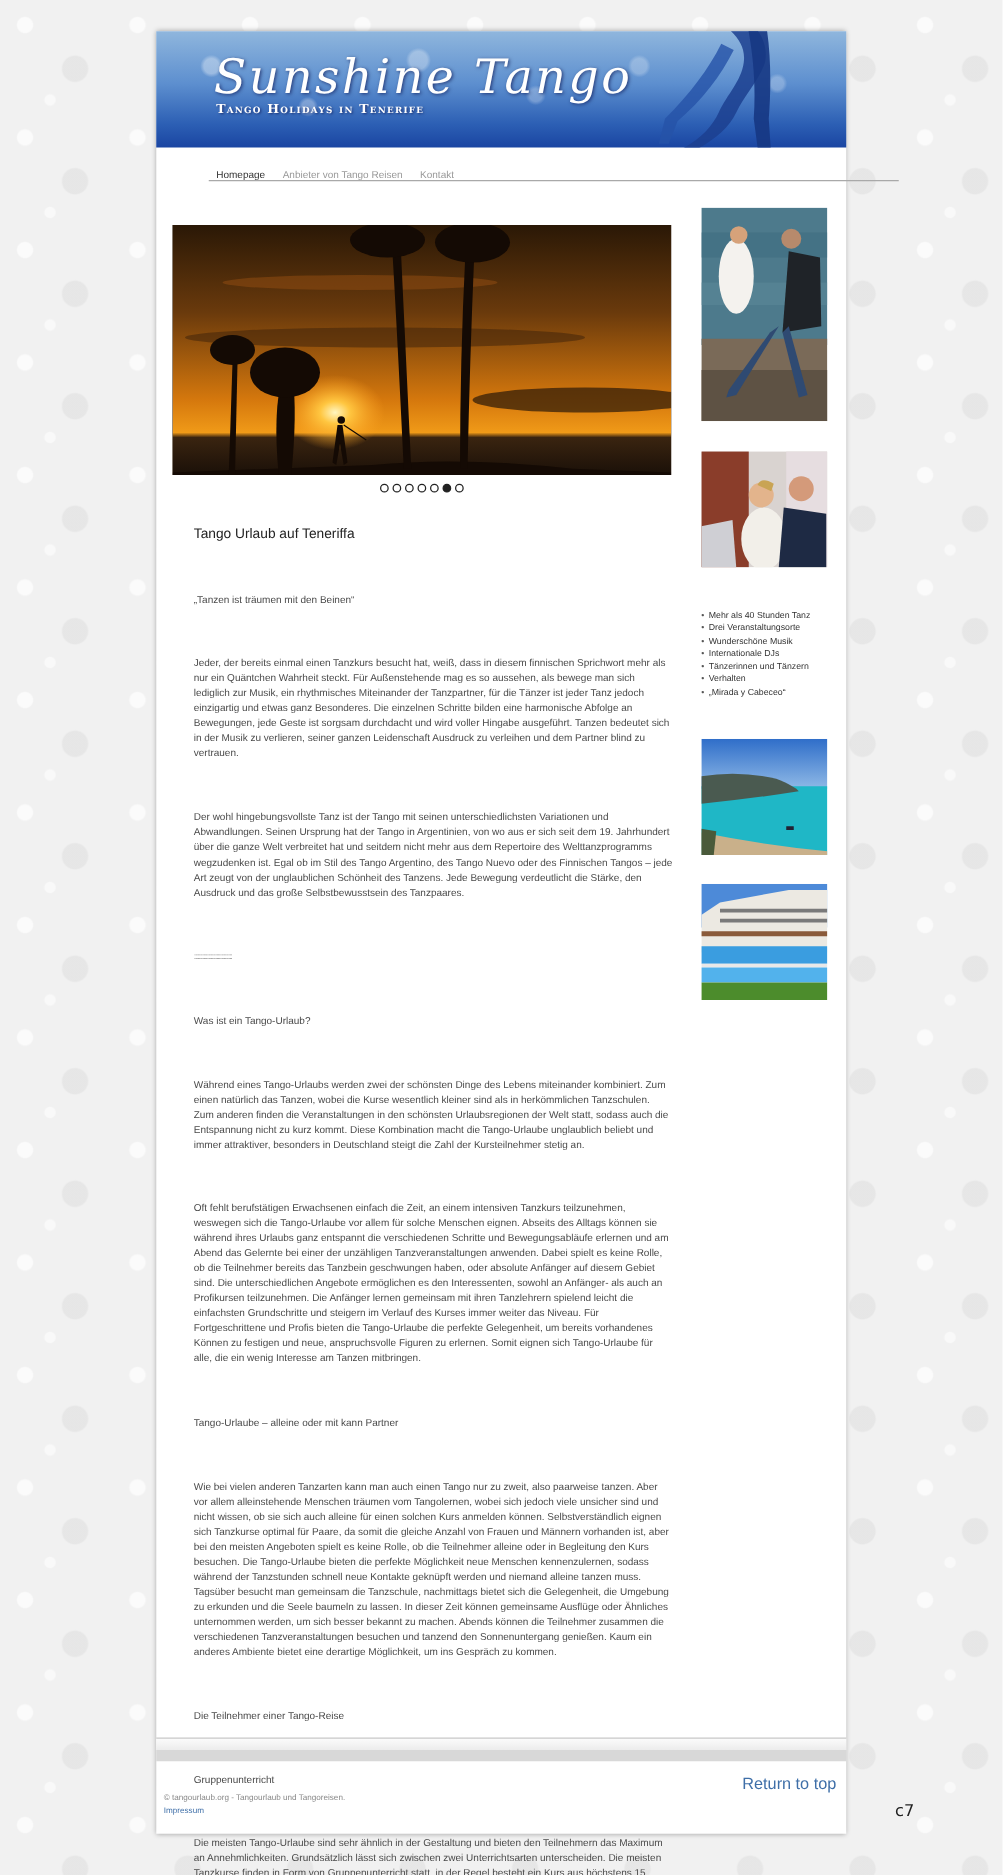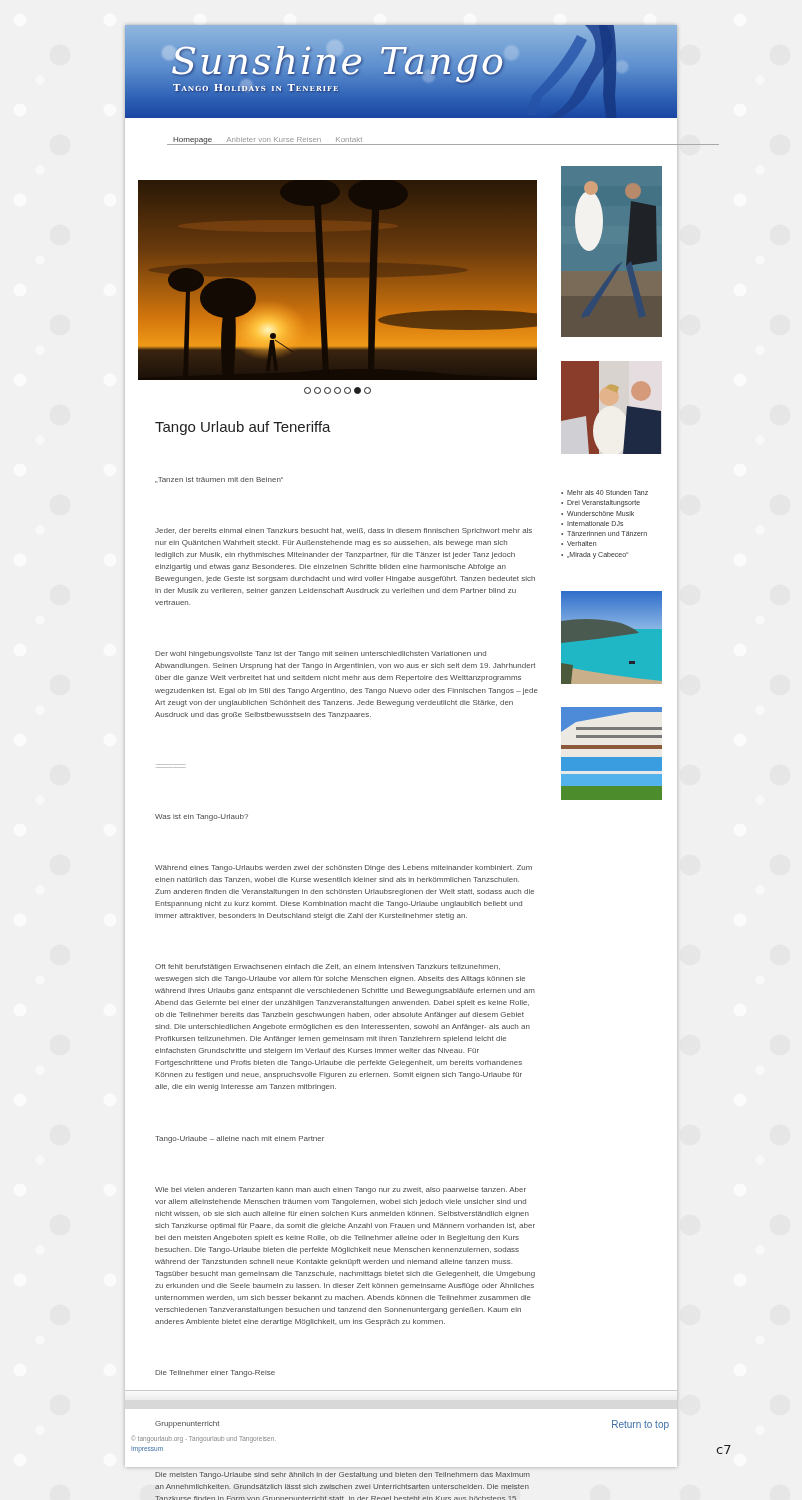--- a/index.html
+++ b/index.html
@@ -76,21 +76,21 @@
       width: 7px; height: 7px; border-radius: 50%;
       border: 1.5px solid #222; background: #fff;
     }
     .dot.active { background: #222; }
     
     .content {
       position: absolute; left: 30px; top: 394px; width: 383px;
       color: #4a4a4a; font-size: 8px; line-height: 12.05px;
     }
     .content h1 {
-      font-size: 15px; font-weight: normal; color: #222222;
+      font-size: 11px; font-weight: normal; color: #222222;
       margin-bottom: 12px; line-height: 16px;
     }
     .content p { margin-bottom: 12px; margin-top: 39px; }
     .content .sep { color: #999; letter-spacing: -1px; font-size: 7px; }
     
     .sb-img { position: absolute; left: 436px; width: 101px; overflow: hidden; }
     .features {
       position: absolute; left: 436px; top: 463px; width: 110px;
       list-style: none; font-size: 7px; color: #333333; line-height: 10.3px;
     }
@@ -100,21 +100,21 @@
       position: absolute; left: 0; top: 1365px; width: 552px; height: 10px;
       border-top: 1px solid #c8c8c8;
       background: linear-gradient(#fbfbfb, #ececec);
     }
     .footer-bar2 {
       position: absolute; left: 0; top: 1375px; width: 552px; height: 9px;
       background: #d8d8d8;
     }
     .return-top {
       position: absolute; right: 8px; top: 1394px;
-      font-size: 10px; color: #3f6fa8; text-decoration: none;
+      font-size: 13px; color: #3f6fa8; text-decoration: none;
     }
     .copyright {
       position: absolute; left: 6px; top: 1410px;
       font-size: 6.5px; color: #888888;
     }
     .impressum {
       position: absolute; left: 6px; top: 1420px;
       font-size: 6.5px; color: #3f6fa8; text-decoration: none;
     }
     .corner-code {
@@ -133,21 +133,21 @@
       <path d="M95 0 C110 10 120 20 118 35 C116 50 105 60 98 75 C92 88 80 100 60 108 L70 110 C90 100 105 90 112 75 C118 62 130 50 135 35 C138 20 130 8 120 0 Z" fill="#1c3f8f" opacity="0.85"></path>
       <path d="M120 0 C125 25 128 50 126 80 L130 110 L140 110 L138 80 C140 55 140 25 135 0 Z" fill="#163783" opacity="0.9"></path>
       <path d="M100 20 C90 40 75 60 55 80 L50 100 L58 100 L65 82 C85 65 100 45 110 25 Z" fill="#2552a8" opacity="0.8"></path>
     </svg>
     <div class="site-title">Sunshine Tango</div>
     <div class="site-tagline">Tango Holidays in Tenerife</div>
   </div>
 
   <nav class="nav">
     <a class="active">Homepage</a>
-    <a>Anbieter von Kurse Reisen</a>
+    <a>Anbieter von Tango Reisen</a>
     <a>Kontakt</a>
   </nav>
 
   <div class="slider">
     <svg width="399" height="200" viewBox="0 0 399 200">
       <defs>
         <linearGradient id="sky" x1="0" y1="0" x2="0" y2="1">
           <stop offset="0" stop-color="#2a1806"></stop>
           <stop offset="0.35" stop-color="#6a3a0c"></stop>
           <stop offset="0.7" stop-color="#d5780d"></stop>
@@ -194,21 +194,21 @@
 
   <div class="content">
     <h1>Tango Urlaub auf Teneriffa</h1>
     <p>„Tanzen ist träumen mit den Beinen“</p>
     <p>Jeder, der bereits einmal einen Tanzkurs besucht hat, weiß, dass in diesem finnischen Sprichwort mehr als nur ein Quäntchen Wahrheit steckt. Für Außenstehende mag es so aussehen, als bewege man sich lediglich zur Musik, ein rhythmisches Miteinander der Tanzpartner, für die Tänzer ist jeder Tanz jedoch einzigartig und etwas ganz Besonderes. Die einzelnen Schritte bilden eine harmonische Abfolge an Bewegungen, jede Geste ist sorgsam durchdacht und wird voller Hingabe ausgeführt. Tanzen bedeutet sich in der Musik zu verlieren, seiner ganzen Leidenschaft Ausdruck zu verleihen und dem Partner blind zu vertrauen.</p>
     <p>Der wohl hingebungsvollste Tanz ist der Tango mit seinen unterschiedlichsten Variationen und Abwandlungen. Seinen Ursprung hat der Tango in Argentinien, von wo aus er sich seit dem 19. Jahrhundert über die ganze Welt verbreitet hat und seitdem nicht mehr aus dem Repertoire des Welttanzprogramms wegzudenken ist. Egal ob im Stil des Tango Argentino, des Tango Nuevo oder des Finnischen Tangos – jede Art zeugt von der unglaublichen Schönheit des Tanzens. Jede Bewegung verdeutlicht die Stärke, den Ausdruck und das große Selbstbewusstsein des Tanzpaares.</p>
     <p class="sep">::::::::::::::::::::::::::::::::</p>
     <p>Was ist ein Tango-Urlaub?</p>
     <p>Während eines Tango-Urlaubs werden zwei der schönsten Dinge des Lebens miteinander kombiniert. Zum einen natürlich das Tanzen, wobei die Kurse wesentlich kleiner sind als in herkömmlichen Tanzschulen. Zum anderen finden die Veranstaltungen in den schönsten Urlaubsregionen der Welt statt, sodass auch die Entspannung nicht zu kurz kommt. Diese Kombination macht die Tango-Urlaube unglaublich beliebt und immer attraktiver, besonders in Deutschland steigt die Zahl der Kursteilnehmer stetig an.</p>
     <p>Oft fehlt berufstätigen Erwachsenen einfach die Zeit, an einem intensiven Tanzkurs teilzunehmen, weswegen sich die Tango-Urlaube vor allem für solche Menschen eignen. Abseits des Alltags können sie während ihres Urlaubs ganz entspannt die verschiedenen Schritte und Bewegungsabläufe erlernen und am Abend das Gelernte bei einer der unzähligen Tanzveranstaltungen anwenden. Dabei spielt es keine Rolle, ob die Teilnehmer bereits das Tanzbein geschwungen haben, oder absolute Anfänger auf diesem Gebiet sind. Die unterschiedlichen Angebote ermöglichen es den Interessenten, sowohl an Anfänger- als auch an Profikursen teilzunehmen. Die Anfänger lernen gemeinsam mit ihren Tanzlehrern spielend leicht die einfachsten Grundschritte und steigern im Verlauf des Kurses immer weiter das Niveau. Für Fortgeschrittene und Profis bieten die Tango-Urlaube die perfekte Gelegenheit, um bereits vorhandenes Können zu festigen und neue, anspruchsvolle Figuren zu erlernen. Somit eignen sich Tango-Urlaube für alle, die ein wenig Interesse am Tanzen mitbringen.</p>
-    <p>Tango-Urlaube – alleine nach mit einem Partner</p>
+    <p>Tango-Urlaube – alleine oder mit kann Partner</p>
     <p>Wie bei vielen anderen Tanzarten kann man auch einen Tango nur zu zweit, also paarweise tanzen. Aber vor allem alleinstehende Menschen träumen vom Tangolernen, wobei sich jedoch viele unsicher sind und nicht wissen, ob sie sich auch alleine für einen solchen Kurs anmelden können. Selbstverständlich eignen sich Tanzkurse optimal für Paare, da somit die gleiche Anzahl von Frauen und Männern vorhanden ist, aber bei den meisten Angeboten spielt es keine Rolle, ob die Teilnehmer alleine oder in Begleitung den Kurs besuchen. Die Tango-Urlaube bieten die perfekte Möglichkeit neue Menschen kennenzulernen, sodass während der Tanzstunden schnell neue Kontakte geknüpft werden und niemand alleine tanzen muss. Tagsüber besucht man gemeinsam die Tanzschule, nachmittags bietet sich die Gelegenheit, die Umgebung zu erkunden und die Seele baumeln zu lassen. In dieser Zeit können gemeinsame Ausflüge oder Ähnliches unternommen werden, um sich besser bekannt zu machen. Abends können die Teilnehmer zusammen die verschiedenen Tanzveranstaltungen besuchen und tanzend den Sonnenuntergang genießen. Kaum ein anderes Ambiente bietet eine derartige Möglichkeit, um ins Gespräch zu kommen.</p>
     <p>Die Teilnehmer einer Tango-Reise</p>
     <p>Gruppenunterricht</p>
     <p>Die meisten Tango-Urlaube sind sehr ähnlich in der Gestaltung und bieten den Teilnehmern das Maximum an Annehmlichkeiten. Grundsätzlich lässt sich zwischen zwei Unterrichtsarten unterscheiden. Die meisten Tanzkurse finden in Form von Gruppenunterricht statt, in der Regel besteht ein Kurs aus höchstens 15 Tanzpaaren, um eine angenehme Atmosphäre zu schaffen. Je kleiner die Gruppen sind, desto intensiver können sich die Tanzlehrer mit den einzelnen Paaren beschäftigen und auch auf Wünsche der Teilnehmer bezüglich der Musik oder der zu erlernenden Figuren eingehen. In kürzester Zeit entsteht ein direkter Draht zu den Tanzlehrern, die auch außerhalb des Unterrichts als Ansprechpartner zur Verfügung stehen.</p>
   </div>
 
   <div class="sb-img" style="top:141px;height:171px;">
     <svg width="101" height="171" viewBox="0 0 101 171">
       <rect width="101" height="110" fill="#4d7a8c"></rect>
       <rect y="20" width="101" height="20" fill="#3f6c80" opacity="0.6"></rect>

